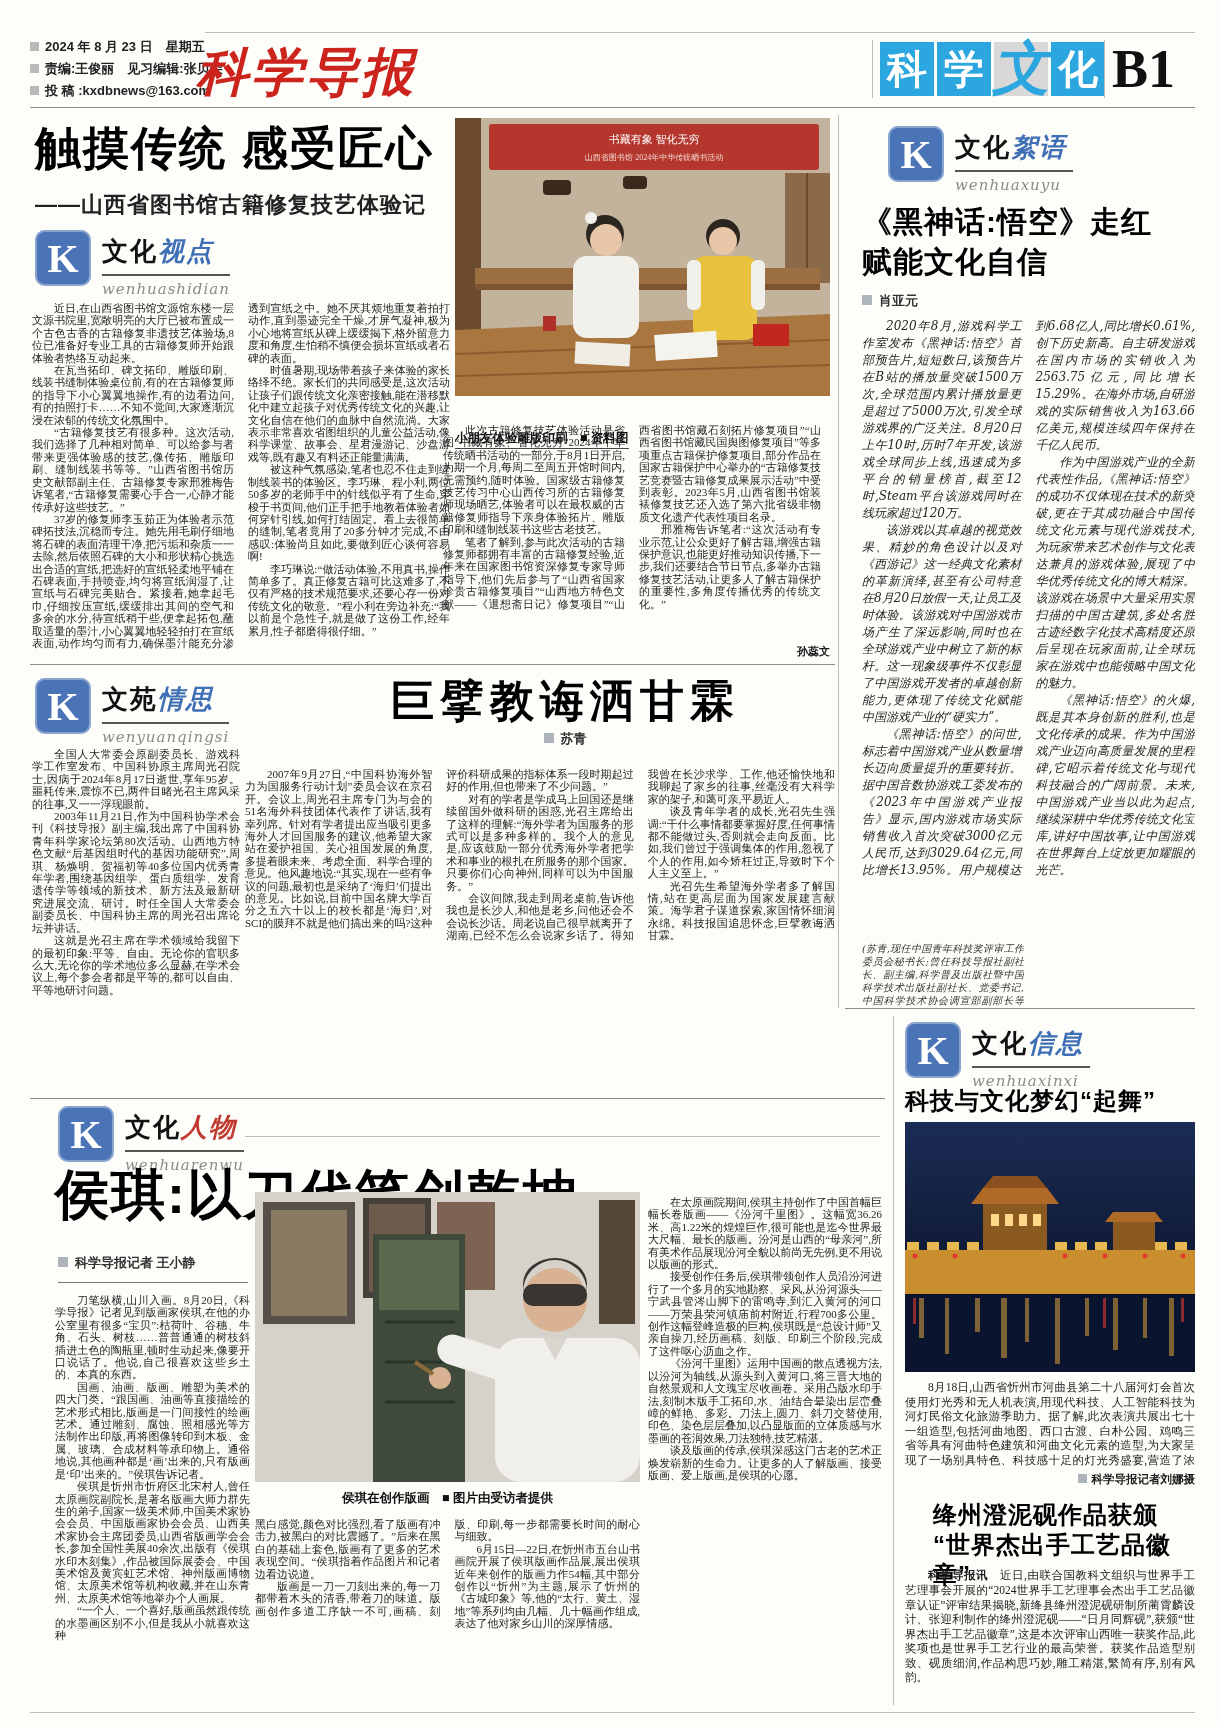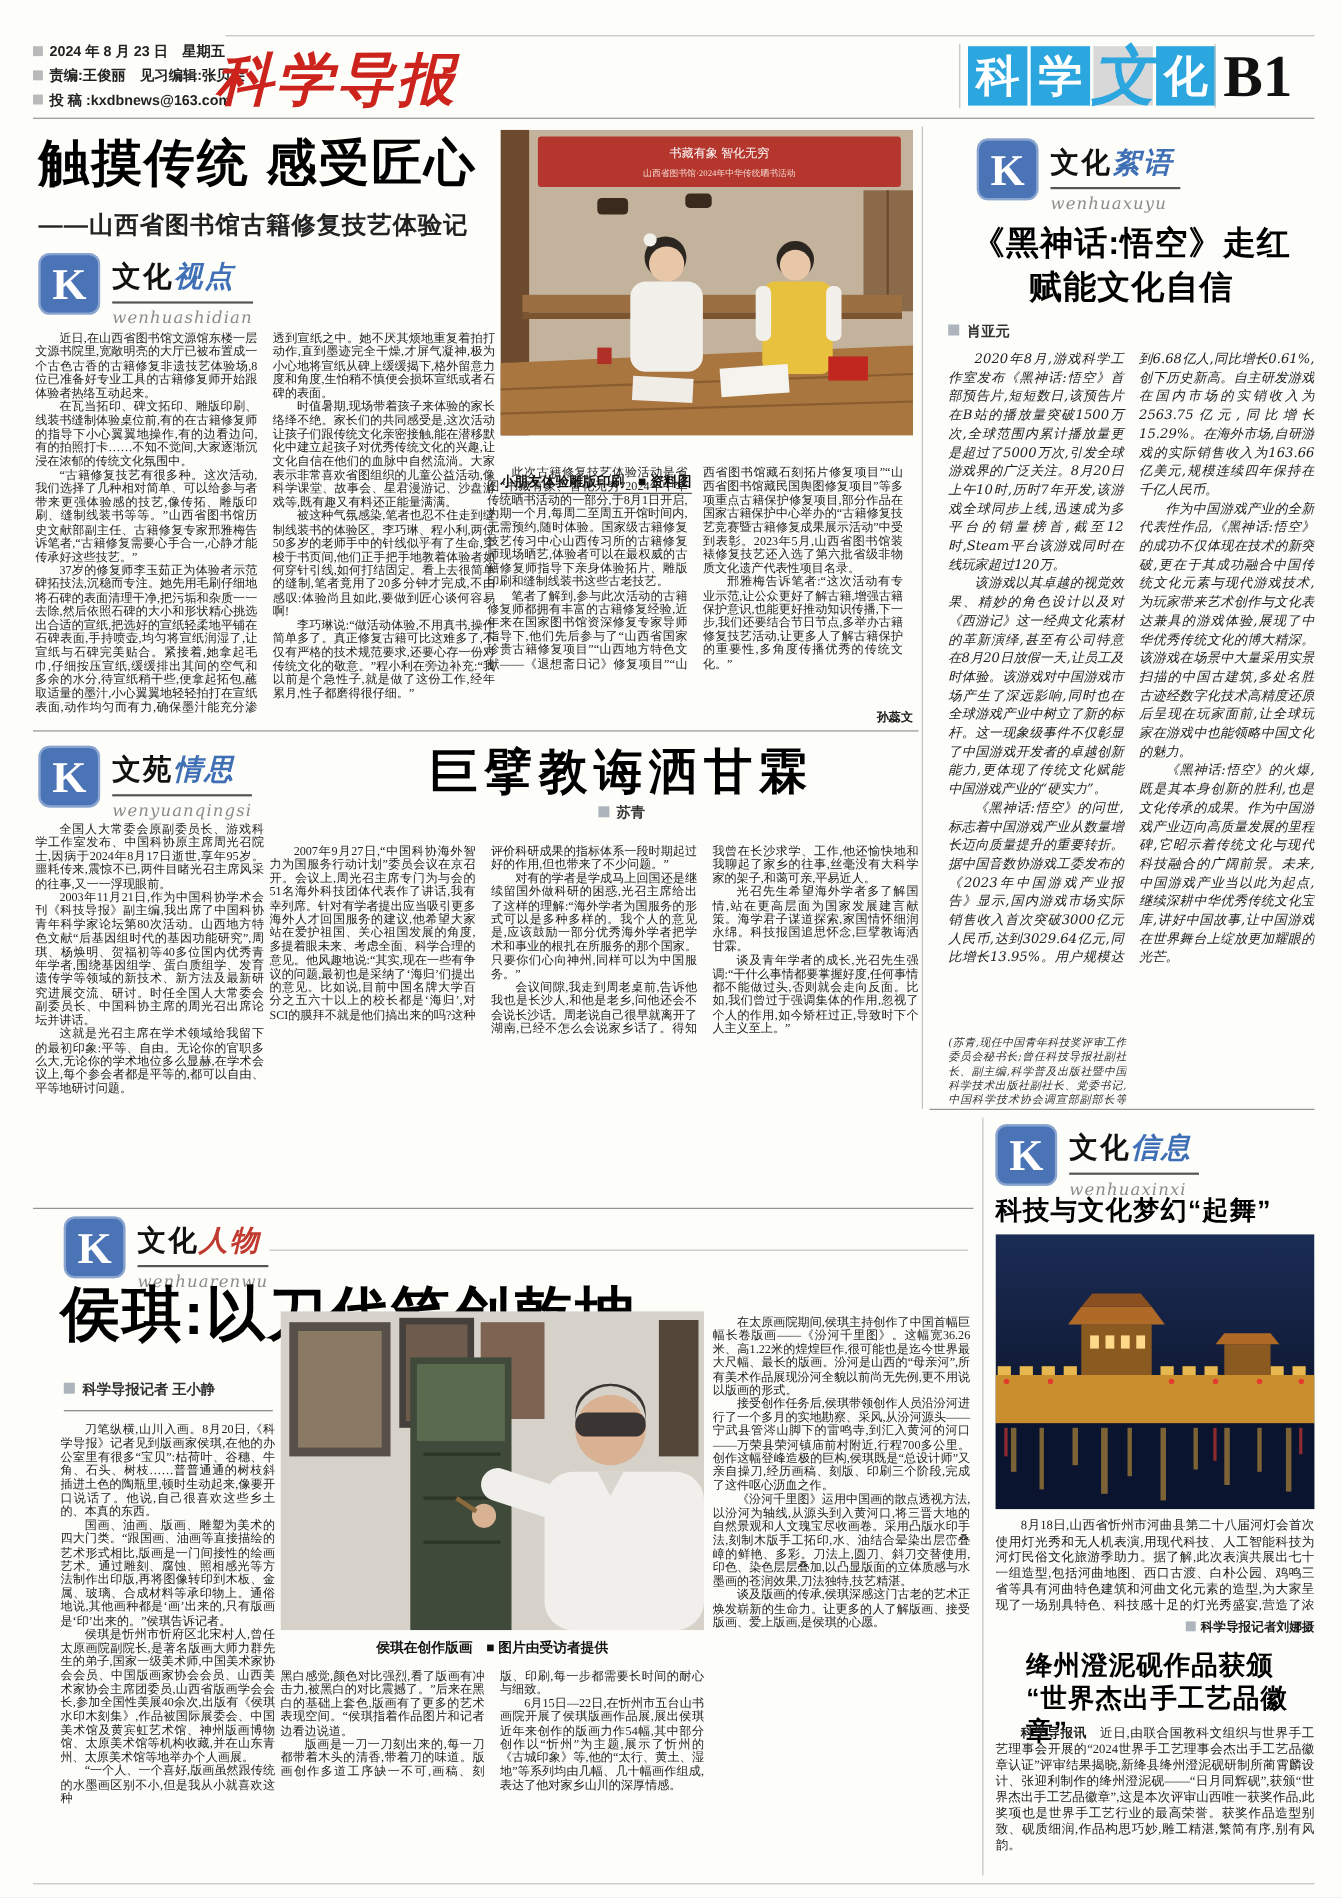--- a/index.html
+++ b/index.html
@@ -39,21 +39,21 @@
   .cont p:first-child{text-indent:0;}
   .kai{font-family:"DejaVu Serif",serif;font-style:italic;font-size:12px;line-height:17px;color:#222;}
   .byline{font:bold 13px "Liberation Sans",sans-serif;color:#333;}
   .byline .sq{display:inline-block;width:10px;height:10px;background:#aeb4bb;margin-right:7px;}
   .caption{font:bold 12.5px "Liberation Sans",sans-serif;color:#111;}
   .author{font:bold 11px "Liberation Sans",sans-serif;text-align:right;background:#fdfdfa;}
 
   .h-main{font:900 46px/1.05 "Liberation Sans",sans-serif;color:#000;letter-spacing:2px;}
   .h-sub{font:600 22px "Liberation Sans",sans-serif;color:#222;letter-spacing:1px;}
   .h-mid{font:900 44px "Liberation Sans",sans-serif;color:#000;letter-spacing:6px;text-align:center;}
-  .h-right{font:900 30px/40px "Liberation Sans",sans-serif;color:#000;letter-spacing:1px;text-align:center;}
+  .h-right{font:900 30px/40px "Liberation Sans",sans-serif;color:#000;letter-spacing:1px;}
   .h-bottom{font:900 54px "Liberation Sans",sans-serif;color:#000;letter-spacing:2px;}
   .h-info{font:900 24px/30px "Liberation Sans",sans-serif;color:#000;text-align:left;letter-spacing:1px;}
   .lead{font:bold 11.5px "Liberation Sans",sans-serif;}
   .credit{font:bold 11.5px "Liberation Sans",sans-serif;text-align:right;margin-top:4px;}
   .credit .sq{display:inline-block;width:9px;height:9px;background:#aeb4bb;margin-right:5px;}
   .bio{font:italic 10px/13px "DejaVu Serif",serif;color:#333;text-align:justify;}
   .cap-underline{border-bottom:1.5px solid #444;padding-bottom:3px;}
 </style>
 </head>
 <body>
@@ -177,22 +177,22 @@
   <div class="abs byline" style="left:330px;top:730px;width:470px;text-align:center;"><span class="sq"></span><span>苏青</span></div>
   <div class="abs body" style="left:32px;top:748px;width:208px;height:346px;">
       <p>全国人大常委会原副委员长、游戏科学工作室发布、中国科协原主席周光召院士,因病于2024年8月17日逝世,享年95岁。噩耗传来,震惊不已,两件目睹光召主席风采的往事,又一一浮现眼前。</p>
       <p>2003年11月21日,作为中国科协学术会刊《科技导报》副主编,我出席了中国科协青年科学家论坛第80次活动。山西地方特色文献“后基因组时代的基因功能研究”,周琪、杨焕明、贺福初等40多位国内优秀青年学者,围绕基因组学、蛋白质组学、发育遗传学等领域的新技术、新方法及最新研究进展交流、研讨。时任全国人大常委会副委员长、中国科协主席的周光召出席论坛并讲话。</p>
       <p>这就是光召主席在学术领域给我留下的最初印象:平等、自由。无论你的官职多么大,无论你的学术地位多么显赫,在学术会议上,每个参会者都是平等的,都可以自由、平等地研讨问题。</p>
     </div>
   <div class="abs body cols3" style="left:245px;top:768px;width:590px;height:326px;">
       <p>2007年9月27日,“中国科协海外智力为国服务行动计划”委员会议在京召开。会议上,周光召主席专门为与会的51名海外科技团体代表作了讲话,我有幸列席。针对有学者提出应当吸引更多海外人才回国服务的建议,他希望大家站在爱护祖国、关心祖国发展的角度,多提着眼未来、考虑全面、科学合理的意见。他风趣地说:“其实,现在一些有争议的问题,最初也是采纳了‘海归’们提出的意见。比如说,目前中国名牌大学百分之五六十以上的校长都是‘海归’,对SCI的膜拜不就是他们搞出来的吗?这种评价科研成果的指标体系一段时期起过好的作用,但也带来了不少问题。”</p>
       <p>对有的学者是学成马上回国还是继续留国外做科研的困惑,光召主席给出了这样的理解:“海外学者为国服务的形式可以是多种多样的。我个人的意见是,应该鼓励一部分优秀海外学者把学术和事业的根扎在所服务的那个国家。只要你们心向神州,同样可以为中国服务。”</p>
       <p>会议间隙,我走到周老桌前,告诉他我也是长沙人,和他是老乡,问他还会不会说长沙话。周老说自己很早就离开了湖南,已经不怎么会说家乡话了。得知我曾在长沙求学、工作,他还愉快地和我聊起了家乡的往事,丝毫没有大科学家的架子,和蔼可亲,平易近人。</p>
+      <p>谈及青年学者的成长,光召先生强调:“干什么事情都要掌握好度,任何事情都不能做过头,否则就会走向反面。比如,我们曾过于强调集体的作用,忽视了个人的作用,如今矫枉过正,导致时下个人主义至上。”</p>
       <p>光召先生希望海外学者多了解国情,站在更高层面为国家发展建言献策。海学君子谋道探索,家国情怀细润永绵。科技报国追思怀念,巨擘教诲洒甘霖。</p>
-      <p>谈及青年学者的成长,光召先生强调:“干什么事情都要掌握好度,任何事情都不能做过头,否则就会走向反面。比如,我们曾过于强调集体的作用,忽视了个人的作用,如今矫枉过正,导致时下个人主义至上。”</p>
     </div>
 
   <div class="rule" style="left:845px;top:1008px;width:350px;height:1px;"></div>
   <div class="rule" style="left:30px;top:1098px;width:855px;height:1px;"></div>
   <div class="rule-light" style="left:893px;top:1016px;width:1px;height:689px;"></div>
 
   <div class="badge" style="left:58px;top:1106px;">
     <div class="badge-k">K</div>
     <div>
       <div class="badge-line"><span>文化</span><span class="badge-word red">人物</span></div>

